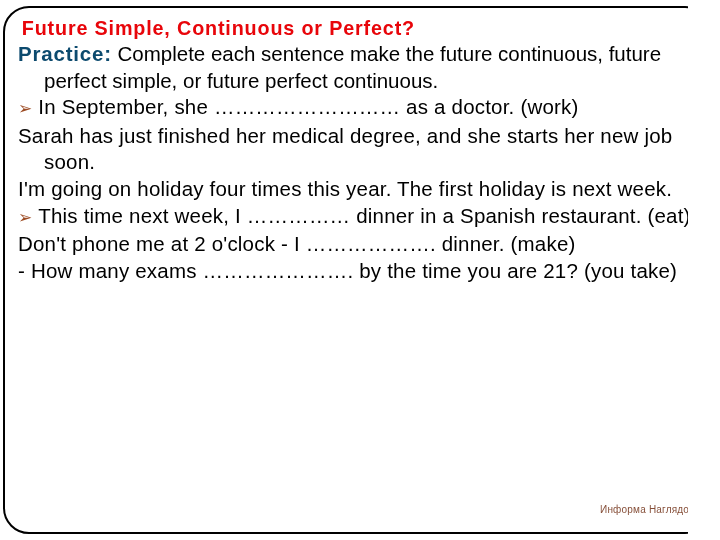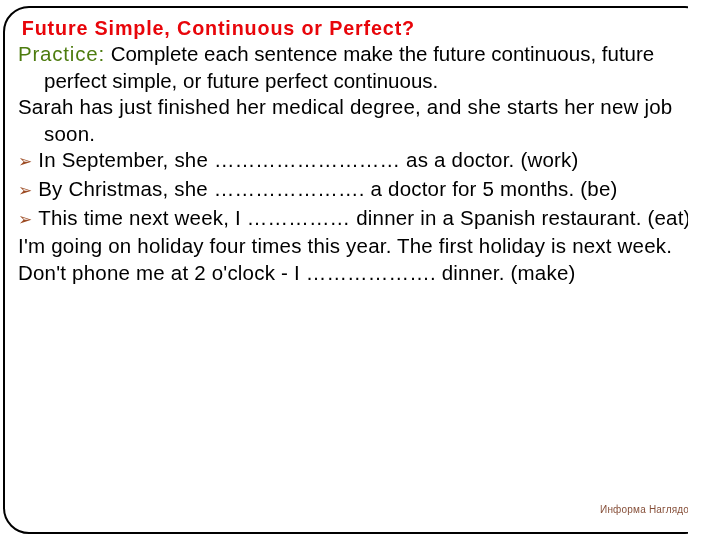--- a/index.html
+++ b/index.html
@@ -68,22 +68,22 @@
     color: #E8050A;
     letter-spacing: 0.9px;
     line-height: 27px;
     margin: 0;
     padding: 0 0 0 4px;
     transform: scaleX(0.94);
     transform-origin: left center;
   }
 
   .lead-red {
-    color: #4d7c0f;
-    font-weight: normal;
+    color: #0c4a6e;
+    font-weight: bold;
     letter-spacing: 0.8px;
   }
 
   
   .bullet {
     padding-left: 26px;
     text-indent: -26px;
   }
   .arrow {
     color: #9C4A22;
@@ -115,25 +115,25 @@
 
   <div id="frame"></div>
 
   <div id="content">
 
     <div class="title">Future Simple, Continuous or Perfect?</div>
 
     <div class="ln hang"><span class="lead-red">Practice:</span><span> Complete each sentence make the future continuous, future perfect simple, or future perfect continuous.</span></div>
 
     <div id="lines">
+        <div class="ln bullet"><span class="arrow">➢</span><span class="dots">In September, she ……………………… as a doctor. (work)</span></div>
         <div class="ln hang"><span class="dots">Sarah has just finished her medical degree, and she starts her new job soon.</span></div>
-        <div class="ln bullet"><span class="arrow">➢</span><span class="dots">In September, she ……………………… as a doctor. (work)</span></div>
-        <div class="ln bullet"><span class="arrow">➢</span><span class="dots">By Christmas, she …………………. a doctor for 5 months. (be)</span></div>
+        <div class="ln hang"><span class="dots">I'm going on holiday four times this year. The first holiday is next week.</span></div>
         <div class="ln bullet"><span class="arrow">➢</span><span class="dots">This time next week, I …………… dinner in a Spanish restaurant. (eat)</span></div>
-        <div class="ln hang"><span class="dots">I'm going on holiday four times this year. The first holiday is next week.</span></div>
         <div class="ln hang"><span class="dots">Don't phone me at 2 o'clock - I ………………. dinner. (make)</span></div>
+        <div class="ln hang"><span class="dots">- How many exams …………………. by the time you are 21? (you take)</span></div>
       </div>
 
   </div>
 
   <div id="watermark">Информа Наглядовци</div>
 
 </div>
 
 </body></html>

